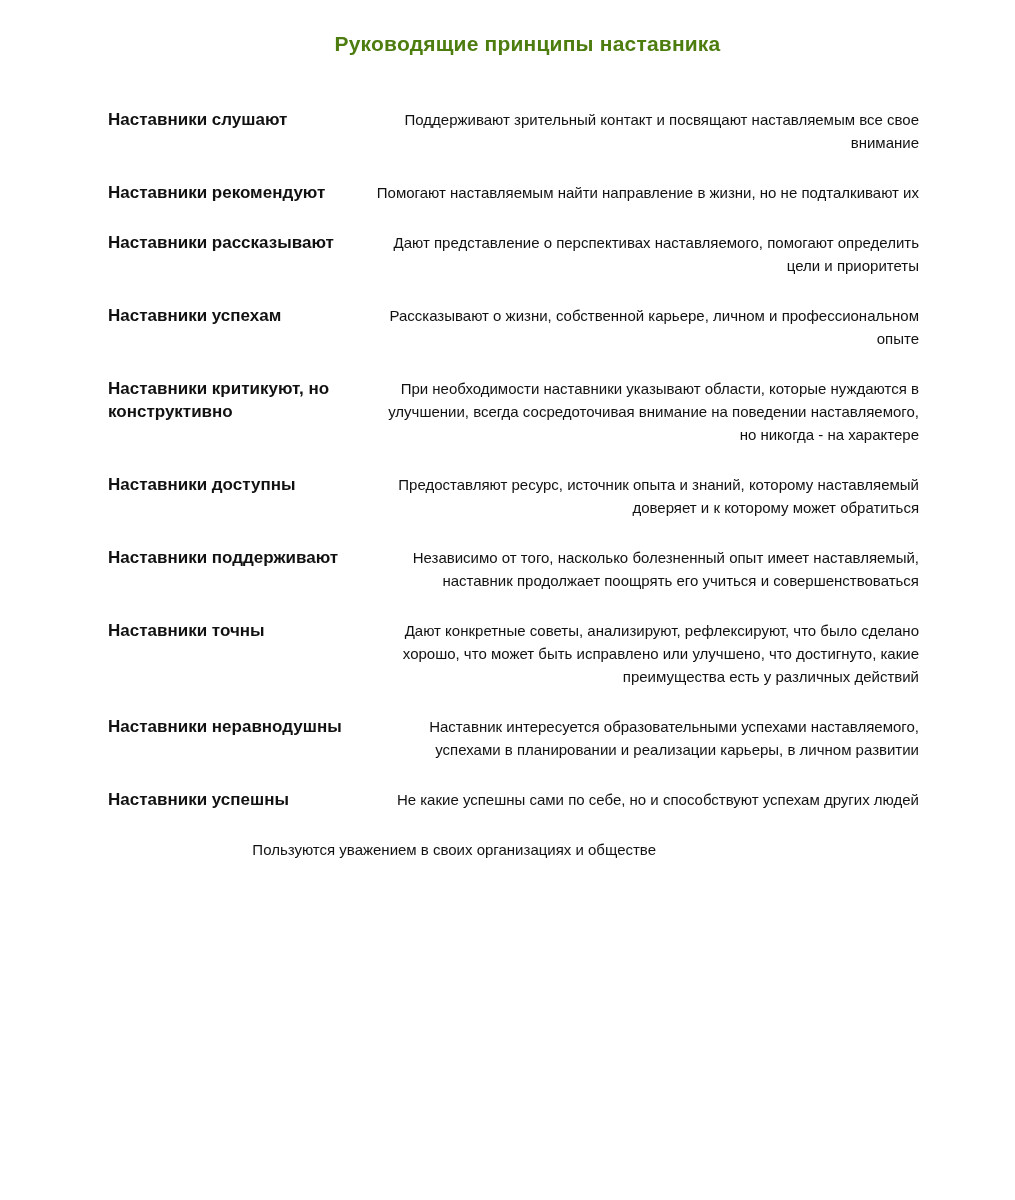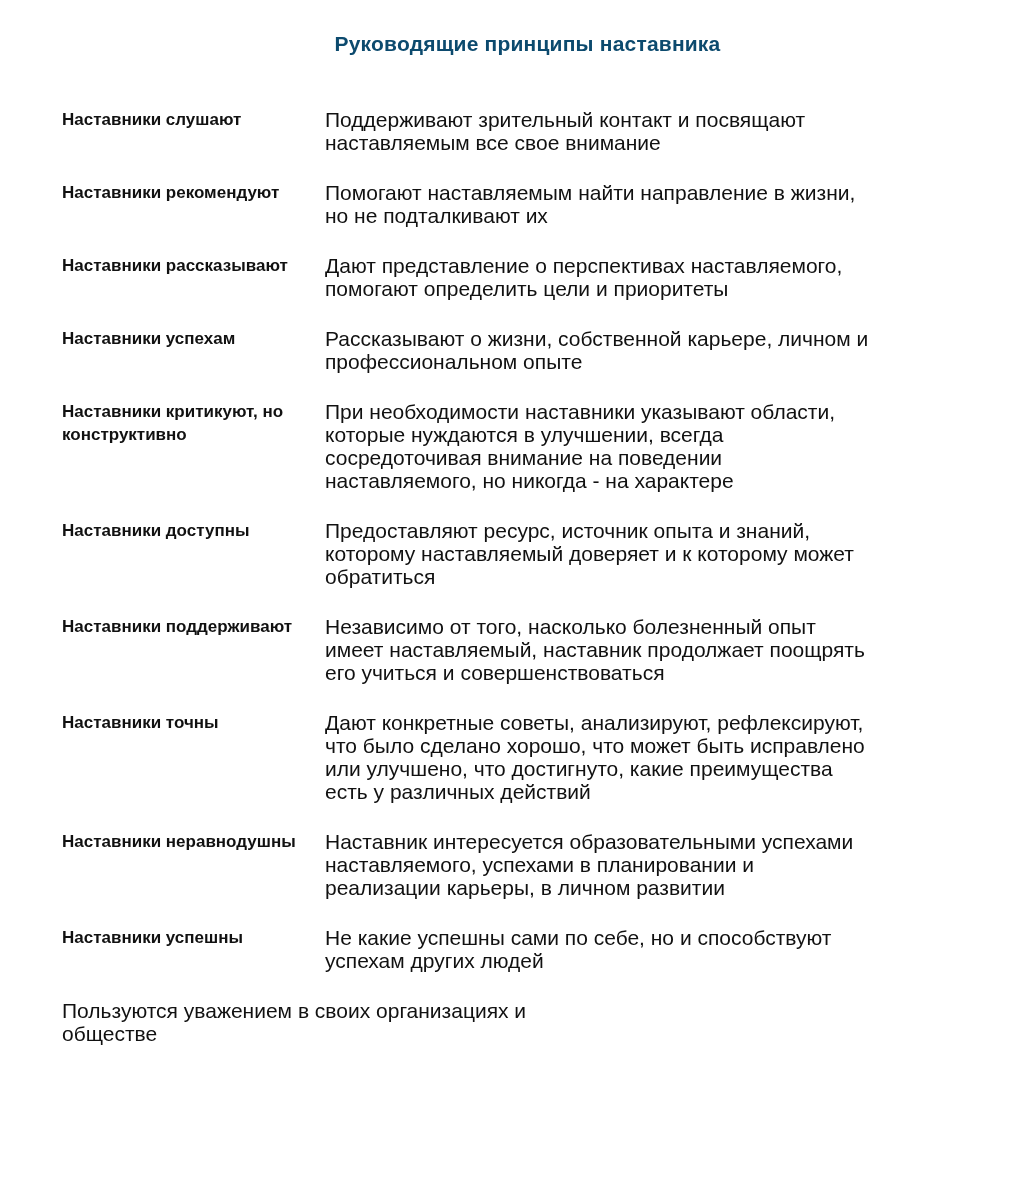--- a/index.html
+++ b/index.html
@@ -16,25 +16,25 @@
     font-family: "Liberation Sans", sans-serif;
     box-sizing: border-box;
     padding-top: 32px;
   }
   .doc-title {
     margin: 0;
     padding: 0 0 0 40px;
     text-align: center;
     font-size: 21px;
     font-weight: bold;
-    color: #0c4a6e;
+    color: #4d7c0f;
     letter-spacing: 0.2px;
   }
   .principles {
-    margin: 52px 0 0 62px;
+    margin: 52px 0 0 108px;
     width: 812px;
     display: flex;
     flex-direction: column;
     gap: 27px;
   }
   .row {
     display: flex;
     align-items: flex-start;
   }
   .term {
@@ -42,22 +42,23 @@
     flex: 0 0 263px;
     box-sizing: border-box;
     padding-right: 24px;
     font-weight: bold;
     font-size: 17px;
     line-height: 23px;
   }
   .desc {
     flex: 1 1 auto;
     max-width: 548px;
-    font-size: 21px;
+    font-size: 15px;
     line-height: 23px;
+    text-align: right;
   }
 </style>
 </head>
 <body>
 
 <div class="page">
 
   <h1 class="doc-title">Руководящие принципы наставника</h1>
 
   <div class="principles">

